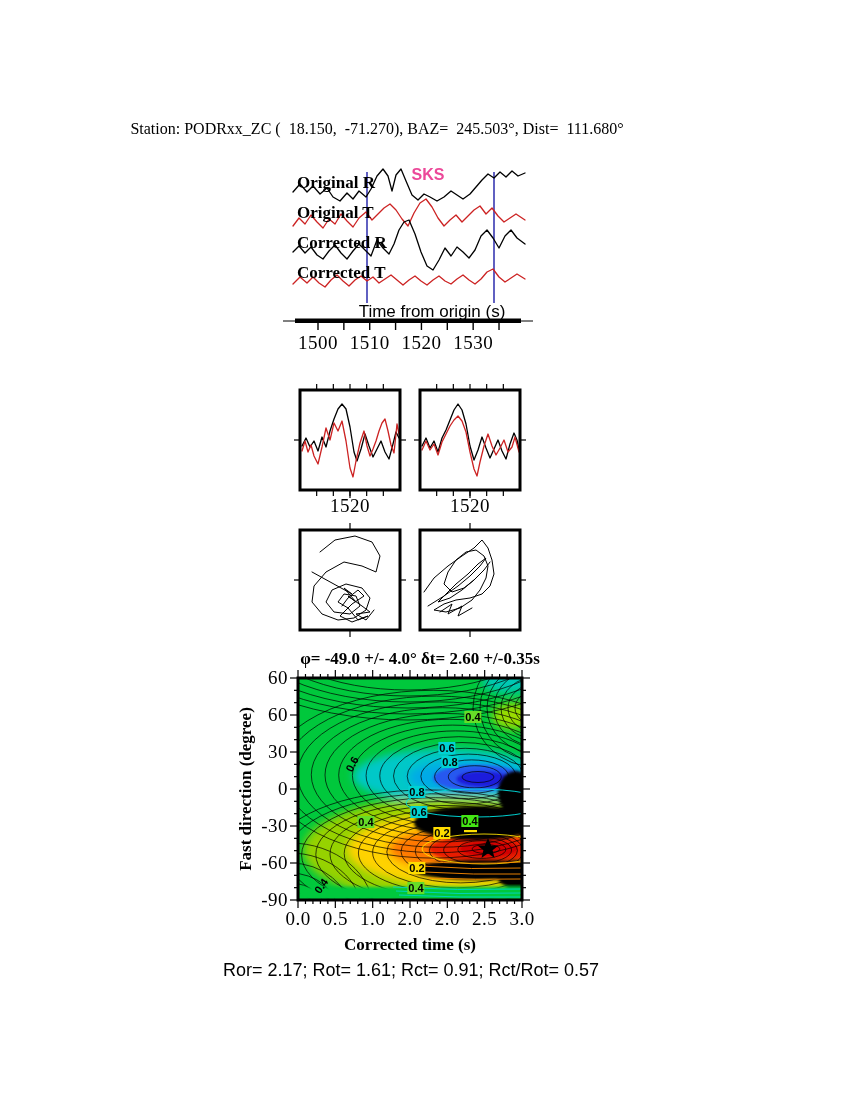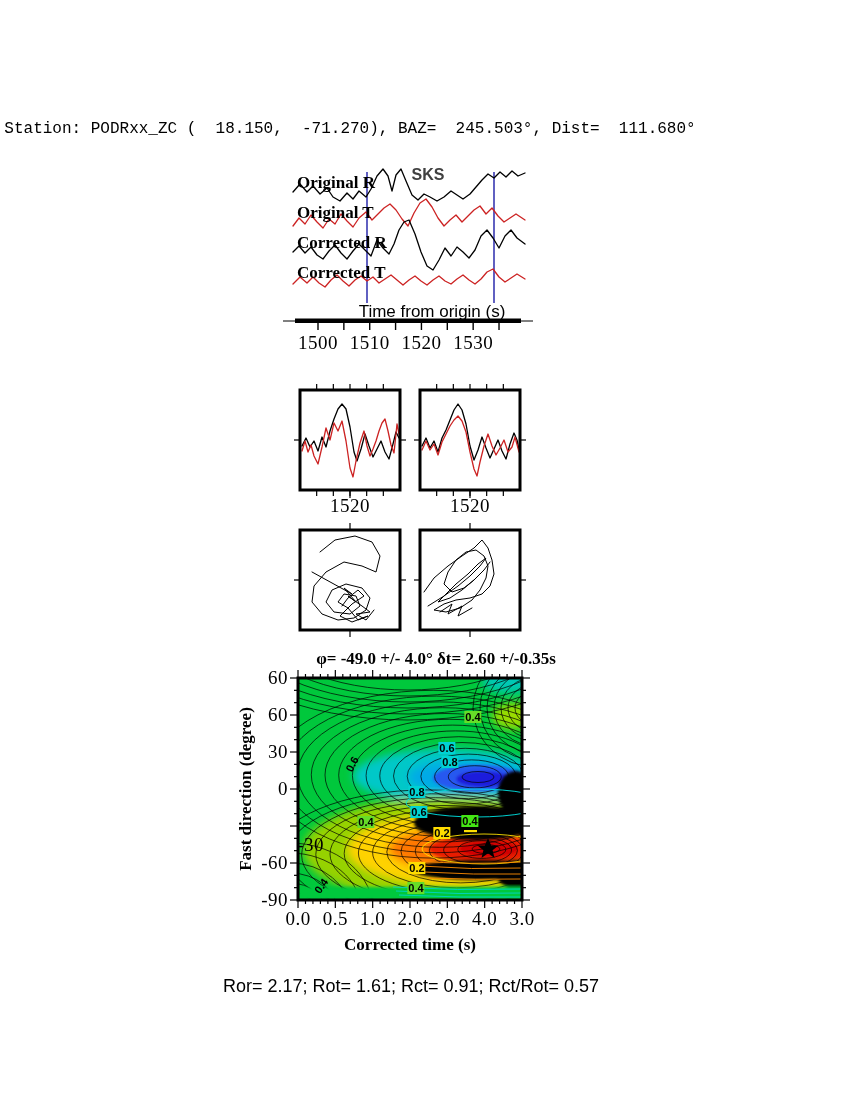--- a/index.html
+++ b/index.html
@@ -1,20 +1,20 @@
 <!DOCTYPE html>
 <html><head>
 <meta charset="utf-8">
 <style>
   html,body{margin:0;padding:0;background:#ffffff;}
   #page{position:relative;width:850px;height:1100px;background:#ffffff;overflow:hidden;
         font-family:"Liberation Sans",sans-serif;color:#000;}
   .abs{position:absolute;white-space:pre;}
   .ctr{transform:translateX(-50%);}
-  .sans16{font-size:16px;font-family:Liberation Mono, monospace;}
+  .sans16{font-size:16px;font-family:Liberation Serif, serif;margin-left:27px;}
   .num19{font-size:19px;font-family:Liberation Serif, serif;letter-spacing:0.5px;}
   .serifb17{font-size:17px;font-weight:bold;font-family:"Liberation Serif",serif;}
   .stats{font-size:18px;font-family:"Liberation Sans",sans-serif;}
   .sks{font-size:16px;font-weight:bold;}
   svg{position:absolute;left:0;top:0;}
   .chip{position:absolute;font:bold 11px "Liberation Sans",sans-serif;line-height:12px;
         padding:0 1px;transform:translate(-50%,-50%);}
 </style>
 </head>
 <body>
@@ -301,63 +301,63 @@
         <line x1="522" y1="875.3333333333334" x2="526" y2="875.3333333333334" stroke="#000" stroke-width="1.2"></line>
         <line x1="298" y1="887.6666666666666" x2="294" y2="887.6666666666666" stroke="#000" stroke-width="1.2"></line>
         <line x1="522" y1="887.6666666666666" x2="526" y2="887.6666666666666" stroke="#000" stroke-width="1.2"></line>
         <line x1="298" y1="900" x2="290" y2="900" stroke="#000" stroke-width="1.2"></line>
         <line x1="522" y1="900" x2="530" y2="900" stroke="#000" stroke-width="1.2"></line>
       </g>
   </svg>
 
   <div class="abs sans16 ctr" style="left:350px;top:120px;">Station: PODRxx_ZC (  18.150,  -71.270), BAZ=  245.503°, Dist=  111.680°</div>
 
-  <div class="abs sks ctr" style="left:428px;top:166px;color:#404040;">SKS</div>
+  <div class="abs sks ctr" style="left:428px;top:166px;color:#ec4899;">SKS</div>
 
   <div class="abs serifb17" style="left:297px;top:173px;">Original R</div>
   <div class="abs serifb17" style="left:297px;top:203px;">Original T</div>
   <div class="abs serifb17" style="left:297px;top:233px;">Corrected R</div>
   <div class="abs serifb17" style="left:297px;top:263px;">Corrected T</div>
 
   <div class="abs ctr" style="left:432px;top:302px;font-size:17px;">Time from origin (s)</div>
   <div id="time-tick-labels">
       <div class="abs ctr num19" style="left: 318px; top: 332px;">1500</div>
       <div class="abs ctr num19" style="left: 369.72px; top: 332px;">1510</div>
       <div class="abs ctr num19" style="left: 421.44px; top: 332px;">1520</div>
       <div class="abs ctr num19" style="left: 473.16px; top: 332px;">1530</div>
     </div>
 
   <div id="box-tick-labels">
       <div class="abs ctr num19" style="left: 350px; top: 495px;">1520</div>
       <div class="abs ctr num19" style="left: 470px; top: 495px;">1520</div>
     </div>
 
-  <div class="abs serifb17 ctr" style="left:436px;top:649px;">φ= -49.0 +/- 4.0° δt= 2.60 +/-0.35s</div>
+  <div class="abs serifb17 ctr" style="left:420px;top:649px;">φ= -49.0 +/- 4.0° δt= 2.60 +/-0.35s</div>
   <div class="abs serifb17" style="left:246px;top:789px;transform:translate(-50%,-50%) rotate(-90deg);">Fast direction (degree)</div>
   <div id="contour-ytick-labels">
       <div class="abs num19" style="left: 288px; top: 678px; transform: translate(-100%, -50%);">60</div>
       <div class="abs num19" style="left: 288px; top: 715px; transform: translate(-100%, -50%); text-align: right;">60</div>
       <div class="abs num19" style="left: 288px; top: 752px; transform: translate(-100%, -50%);">30</div>
       <div class="abs num19" style="left: 288px; top: 789px; transform: translate(-100%, -50%);">0</div>
-      <div class="abs num19" style="left: 288px; top: 845px; transform: translate(-100%, -50%); margin-left: 36px;">-30</div>
+      <div class="abs num19" style="left: 288px; top: 826px; transform: translate(-100%, -50%);">-30</div>
       <div class="abs num19" style="left: 288px; top: 863px; transform: translate(-100%, -50%);">-60</div>
       <div class="abs num19" style="left: 288px; top: 900px; transform: translate(-100%, -50%);">-90</div>
     </div>
   <div id="contour-xtick-labels">
       <div class="abs ctr num19" style="left: 298px; top: 908px;">0.0</div>
       <div class="abs ctr num19" style="left: 335.333px; top: 908px;">0.5</div>
       <div class="abs ctr num19" style="left: 372.667px; top: 908px;">1.0</div>
       <div class="abs ctr num19" style="left: 410px; top: 908px;">2.0</div>
       <div class="abs ctr num19" style="left: 447.333px; top: 908px;">2.0</div>
-      <div class="abs ctr num19" style="left: 484.667px; top: 908px;">4.0</div>
+      <div class="abs ctr num19" style="left: 484.667px; top: 908px;">2.5</div>
       <div class="abs ctr num19" style="left: 522px; top: 908px;">3.0</div>
     </div>
   <div class="abs serifb17 ctr" style="left:410px;top:935px;">Corrected time (s)</div>
 
-  <div class="abs stats ctr" style="left:411px;top:960px;margin-top:16px;">Ror= 2.17; Rot= 1.61; Rct= 0.91; Rct/Rot= 0.57</div>
+  <div class="abs stats ctr" style="left:411px;top:960px;">Ror= 2.17; Rot= 1.61; Rct= 0.91; Rct/Rot= 0.57</div>
 <div class="chip" style="left: 473px; top: 717px; background: rgb(102, 220, 40);">0.4</div>
     <div class="chip" style="left: 447px; top: 748px; background: rgb(0, 210, 210);">0.6</div>
     <div class="chip" style="left: 450px; top: 762px; background: rgb(0, 210, 210);">0.8</div>
     <div class="chip" style="left: 352px; top: 764px; transform: translate(-50%, -50%) rotate(-62deg);">0.6</div>
     <div class="chip" style="left: 417px; top: 792px; background: rgb(0, 210, 210);">0.8</div>
     <div class="chip" style="left: 419px; top: 812px; background: rgb(0, 210, 210);">0.6</div>
     <div class="chip" style="left: 366px; top: 822px; background: rgb(102, 220, 40);">0.4</div>
     <div class="chip" style="left: 470px; top: 821px; background: rgb(68, 230, 20);">0.4</div>
     <div class="chip" style="left: 442px; top: 833px; background: rgb(255, 220, 0);">0.2</div>
     <div class="chip" style="left: 417px; top: 868px; background: rgb(255, 220, 0);">0.2</div>

